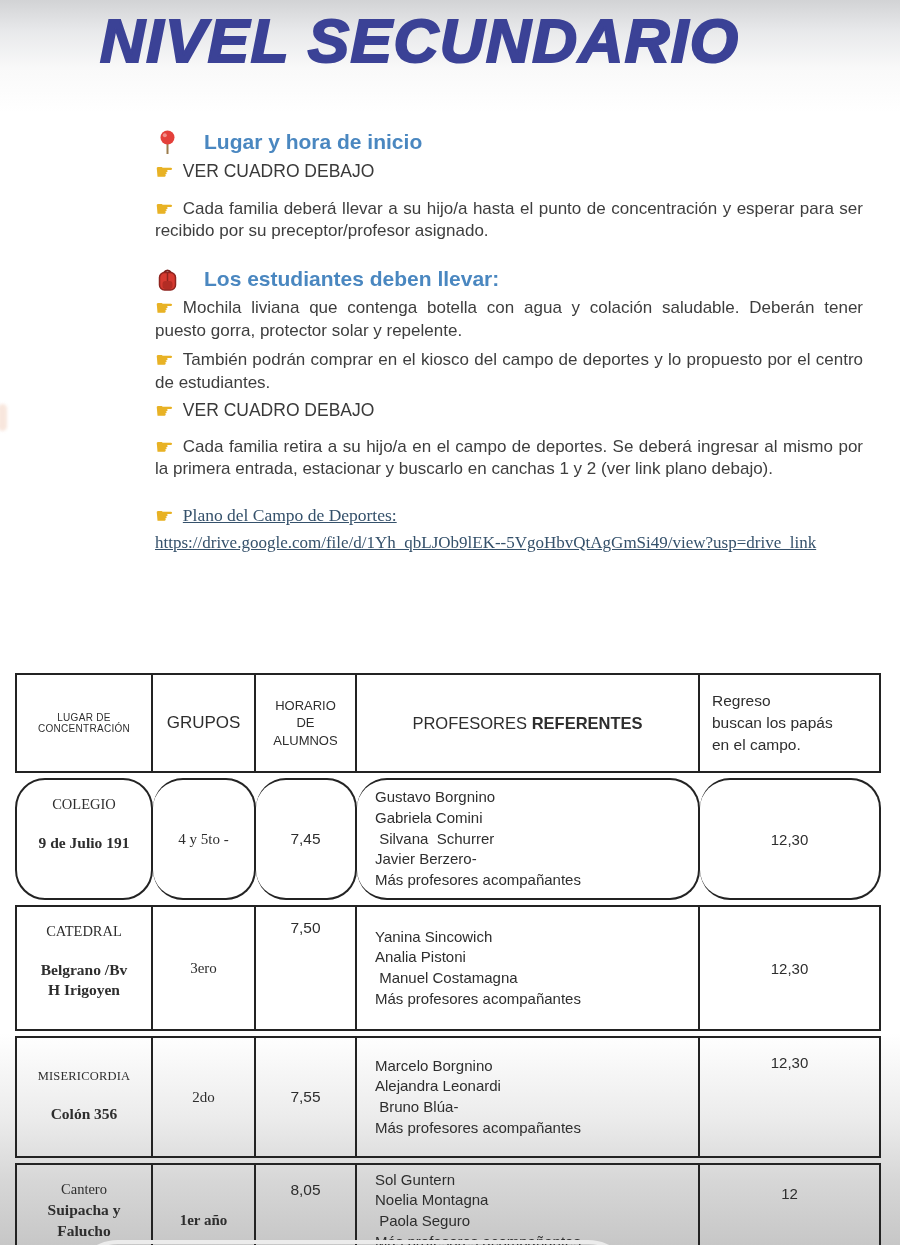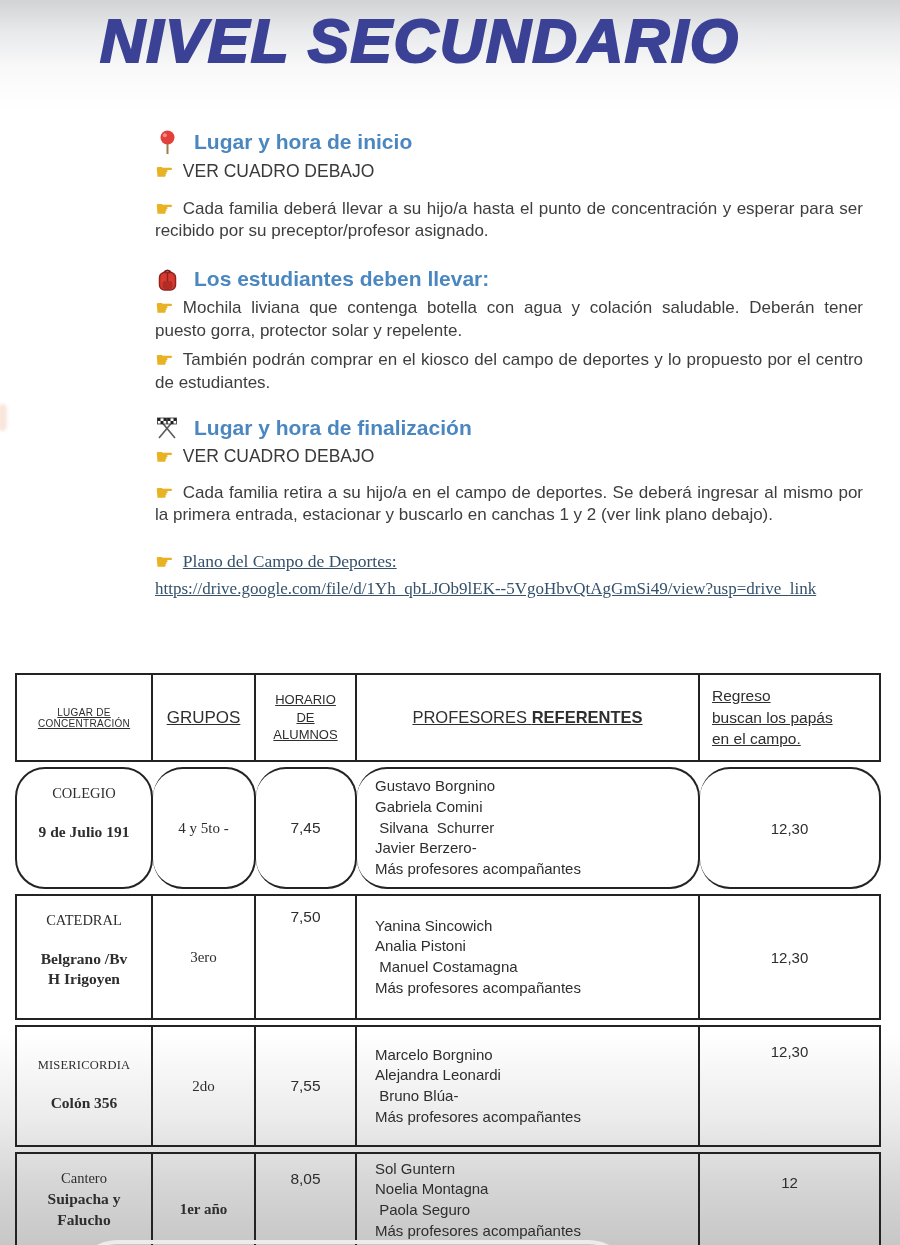--- a/index.html
+++ b/index.html
@@ -11,21 +11,21 @@
       #ffffff 83%, #ebebeb 90%, #d6d6d6 95%, #c7c7c7 100%);
   }
   .page{position:relative;width:900px;height:1245px;}
   h1.title{
     margin:6px 0 0 100px;
     font-family:"Liberation Sans", sans-serif;
     font-style:italic;font-weight:700;font-size:62px;line-height:1.12;
     letter-spacing:1.5px;color:#3b4296;-webkit-text-stroke:2.2px #3b4296;
   }
   .content{margin-left:155px;width:708px;}
-  .heading{display:flex;align-items:center;gap:15px;color:#4a87c0;font-weight:700;font-size:21px;line-height:1.25;}
+  .heading{display:flex;align-items:center;gap:25px;color:#4a87c0;font-weight:700;font-size:21px;line-height:1.25;}
   .icon-wrap{display:inline-flex;align-items:center;justify-content:center;width:24px;flex:0 0 auto;}
   .finger{color:#e8b225;font-size:21px;line-height:1;margin-right:9px;vertical-align:-2px;display:inline-block;}
   p{margin:0;}
   .ver-line{font-size:17.5px;color:#3a3a3a;margin-top:5px;}
   .para{font-size:17px;line-height:1.33;text-align:justify;color:#3e3e3e;}
   #h-inicio{margin-top:54px;}
   #p-inicio{margin-top:16px;}
   #h-llevar{margin-top:23px;}
   #p-llevar1{margin-top:5px;}
   #p-llevar2{margin-top:7px;}
@@ -35,21 +35,21 @@
   .plano-line a, .url-line a{color:#35516b;text-decoration:underline;}
   .url-line{margin-top:3px;font-family:"Liberation Serif", serif;font-size:17px;line-height:1.55;
     width:702px;word-break:break-all;}
   
   .table-wrap{position:absolute;left:15px;top:662px;}
   table{border-collapse:separate;border-spacing:0 5px;table-layout:fixed;width:866px;color:#2e2e2e;}
   td,th{box-sizing:border-box;border-top:2px solid #232323;border-bottom:2px solid #232323;
     border-right:2px solid #232323;vertical-align:middle;text-align:center;padding:2px 4px;
     background:transparent;}
   td:first-child,th:first-child{border-left:2px solid #232323;}
-  tr.hdr th{height:89px;font-weight:400;text-decoration:underline;}
+  tr.hdr th{height:100px;font-weight:400;}
   .th-lugar{font-size:10px;letter-spacing:.3px;padding:0 10px;}
   .th-grupos{font-size:17px;}
   .th-horario div{font-size:13px;line-height:1.35;}
   .th-prof{font-size:16.5px;}
   .th-prof .b{font-weight:700;}
   .th-regreso{text-align:left;padding-left:12px;font-size:15.5px;}
   .th-regreso div{line-height:1.4;}
   tr.r1 td{height:122px;border-radius:30px;} tr.r2 td{height:126px;} tr.r3 td{height:122px;} tr.r4 td{height:96px;}
   .td-place{font-family:"Liberation Serif", serif;}
   .place-top{font-size:14.5px;}
@@ -102,41 +102,20 @@
           <rect x="2.5" y="4.5" width="16" height="17.5" rx="5" fill="#d63a31" stroke="#8f241f" stroke-width="1.5"></rect>
           <rect x="5.5" y="13" width="10" height="8" rx="3" fill="#b22c24"></rect>
           <line x1="10.5" y1="5" x2="10.5" y2="13" stroke="#8f241f" stroke-width="1.5"></line>
         </svg>
       </span>
       <span>Los estudiantes deben llevar:</span>
     </div>
     <p class="para" id="p-llevar1"><span class="finger">☛</span><span>Mochila liviana que contenga botella con agua y colación saludable. Deberán tener puesto gorra, protector solar y repelente.</span></p>
     <p class="para" id="p-llevar2"><span class="finger">☛</span><span>También podrán comprar en el kiosco del campo de deportes y lo propuesto por el centro de estudiantes.</span></p>
 
-    <div class="heading" id="h-fin">
-      <span class="icon-wrap">
-        <svg width="24" height="22" viewBox="0 0 24 22">
-          <line x1="5" y1="3" x2="20" y2="21" stroke="#5a5a5a" stroke-width="1.6"></line>
-          <line x1="19" y1="3" x2="4" y2="21" stroke="#5a5a5a" stroke-width="1.6"></line>
-          <g>
-            <rect x="2.5" y="1" width="9" height="6" fill="#ffffff" stroke="#333" stroke-width="0.8"></rect>
-            <rect x="2.5" y="1" width="3" height="3" fill="#222"></rect>
-              <rect x="8.5" y="1" width="3" height="3" fill="#222"></rect>
-              <rect x="5.5" y="4" width="3" height="3" fill="#222"></rect>
-          </g>
-          <g>
-            <rect x="12.5" y="1" width="9" height="6" fill="#ffffff" stroke="#333" stroke-width="0.8"></rect>
-            <rect x="12.5" y="1" width="3" height="3" fill="#222"></rect>
-              <rect x="18.5" y="1" width="3" height="3" fill="#222"></rect>
-              <rect x="15.5" y="4" width="3" height="3" fill="#222"></rect>
-          </g>
-        </svg>
-      </span>
-      <span>Lugar y hora de finalización</span>
-    </div>
     <p class="ver-line"><span class="finger">☛</span><span>VER CUADRO DEBAJO</span></p>
     <p class="para" id="p-fin"><span class="finger">☛</span><span>Cada familia retira a su hijo/a en el campo de deportes. Se deberá ingresar al mismo por la primera entrada,  estacionar y buscarlo en canchas 1  y 2 (ver link plano debajo).</span></p>
 
     <p class="plano-line"><span class="finger">☛</span><a href="#">Plano del Campo de Deportes:</a></p>
     <p class="url-line"><a href="#">https://drive.google.com/file/d/1Yh_qbLJOb9lEK--5VgoHbvQtAgGmSi49/view?usp=drive_link</a></p>
 
   </div>
 
   <div class="table-wrap">
     <table>

